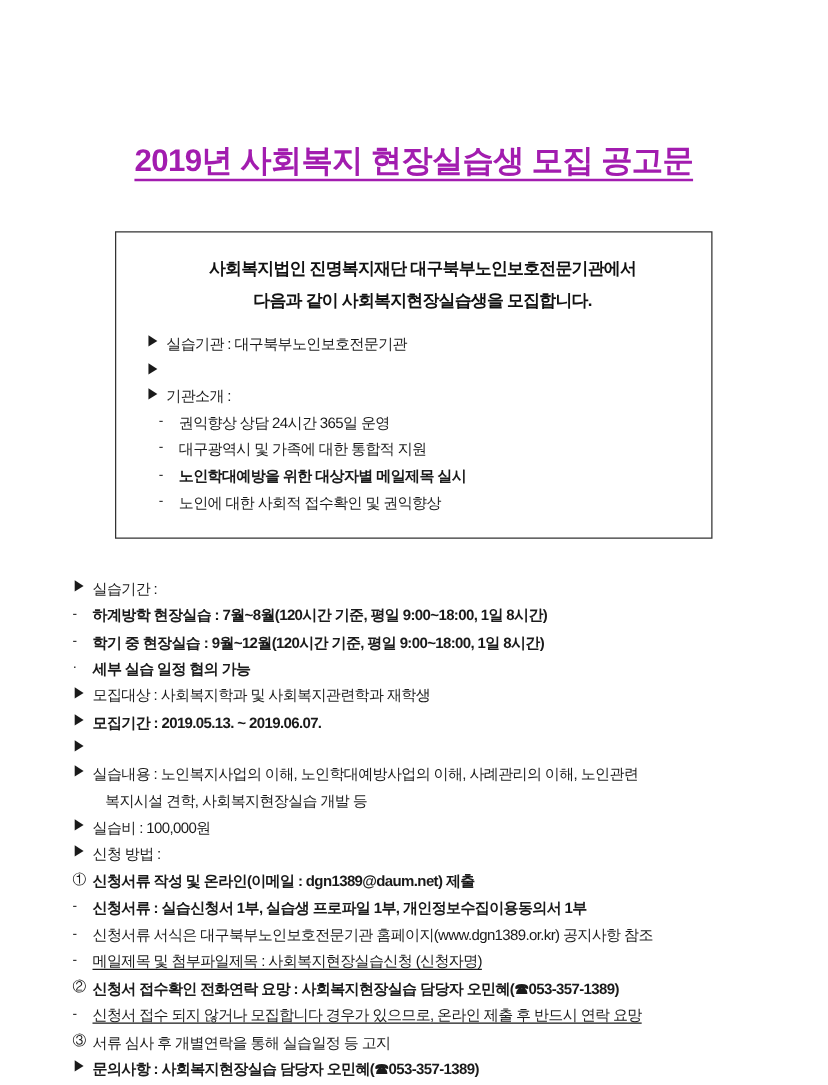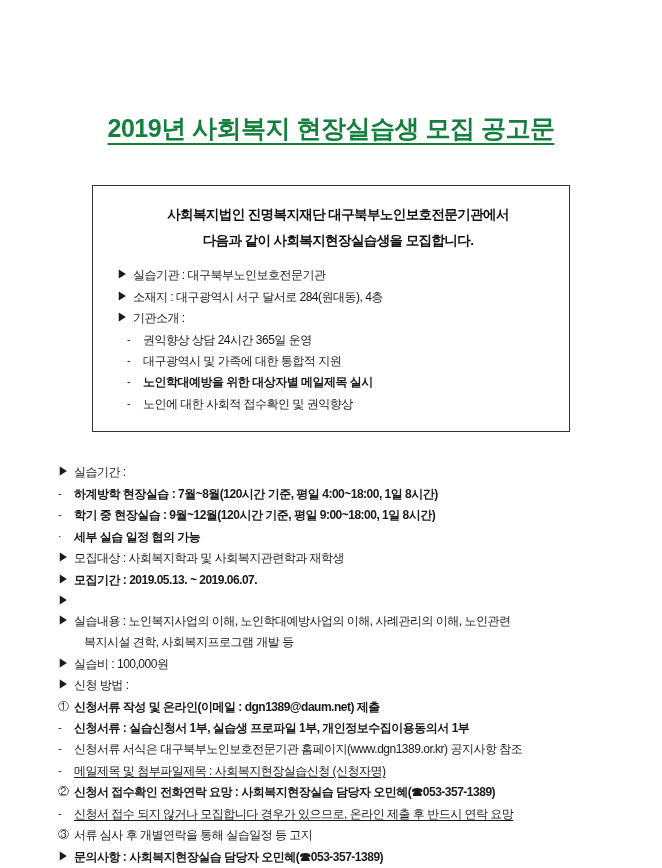--- a/index.html
+++ b/index.html
@@ -23,21 +23,21 @@
     padding: 0;
     box-sizing: border-box;
   }
 
   
   .doc-title {
     text-align: center;
     font-size: 25px;
     font-weight: bold;
     letter-spacing: -0.5px;
-    color: #15803d;
+    color: #a21caf;
     margin: 0;
     padding: 112px 0 4px 0;
     text-decoration: underline;
     text-underline-offset: 6px;
     text-decoration-thickness: 2px;
   }
 
   
   .intro-box {
     margin: 36px 92px 16px 92px;
@@ -100,21 +100,20 @@
   <div class="intro-box">
     <div class="intro-line">사회복지법인 진명복지재단 대구북부노인보호전문기관에서</div>
     <div class="intro-line">다음과 같이 사회복지현장실습생을 모집합니다.</div>
     <div class="intro-list">
         <div class="row">
           <span class="marker">▶</span>
           <span class="txt">실습기관 : 대구북부노인보호전문기관</span>
         </div>
         <div class="row">
           <span class="marker">▶</span>
-          <span class="txt">소재지 : 대구광역시 서구 달서로 284(원대동), 4층</span>
         </div>
         <div class="row">
           <span class="marker">▶</span>
           <span class="txt">기관소개 :</span>
         </div>
         <div class="row indent-1">
           <span class="marker">-</span>
           <span class="txt">권익향상 상담 24시간 365일 운영</span>
         </div>
         <div class="row indent-1">
@@ -132,21 +131,21 @@
       </div>
   </div>
 
   <div class="body-block">
       <div class="row">
         <span class="marker">▶</span>
         <span class="txt">실습기간 :</span>
       </div>
       <div class="row bold">
         <span class="marker">-</span>
-        <span class="txt">하계방학 현장실습 : 7월~8월(120시간 기준, 평일 4:00~18:00, 1일 8시간)</span>
+        <span class="txt">하계방학 현장실습 : 7월~8월(120시간 기준, 평일 9:00~18:00, 1일 8시간)</span>
       </div>
       <div class="row bold">
         <span class="marker">-</span>
         <span class="txt">학기 중 현장실습 : 9월~12월(120시간 기준, 평일 9:00~18:00, 1일 8시간)</span>
       </div>
       <div class="row bold">
         <span class="marker">·</span>
         <span class="txt">세부 실습 일정 협의 가능</span>
       </div>
       <div class="row">
@@ -159,21 +158,21 @@
       </div>
       <div class="row">
         <span class="marker">▶</span>
       </div>
       <div class="row">
         <span class="marker">▶</span>
         <span class="txt">실습내용 : 노인복지사업의 이해, 노인학대예방사업의 이해, 사례관리의 이해, 노인관련</span>
       </div>
       <div class="row indent-1">
         <span class="marker"></span>
-        <span class="txt">복지시설 견학, 사회복지프로그램 개발 등</span>
+        <span class="txt">복지시설 견학, 사회복지현장실습 개발 등</span>
       </div>
       <div class="row">
         <span class="marker">▶</span>
         <span class="txt">실습비 : 100,000원</span>
       </div>
       <div class="row">
         <span class="marker">▶</span>
         <span class="txt">신청 방법 :</span>
       </div>
       <div class="row bold">

